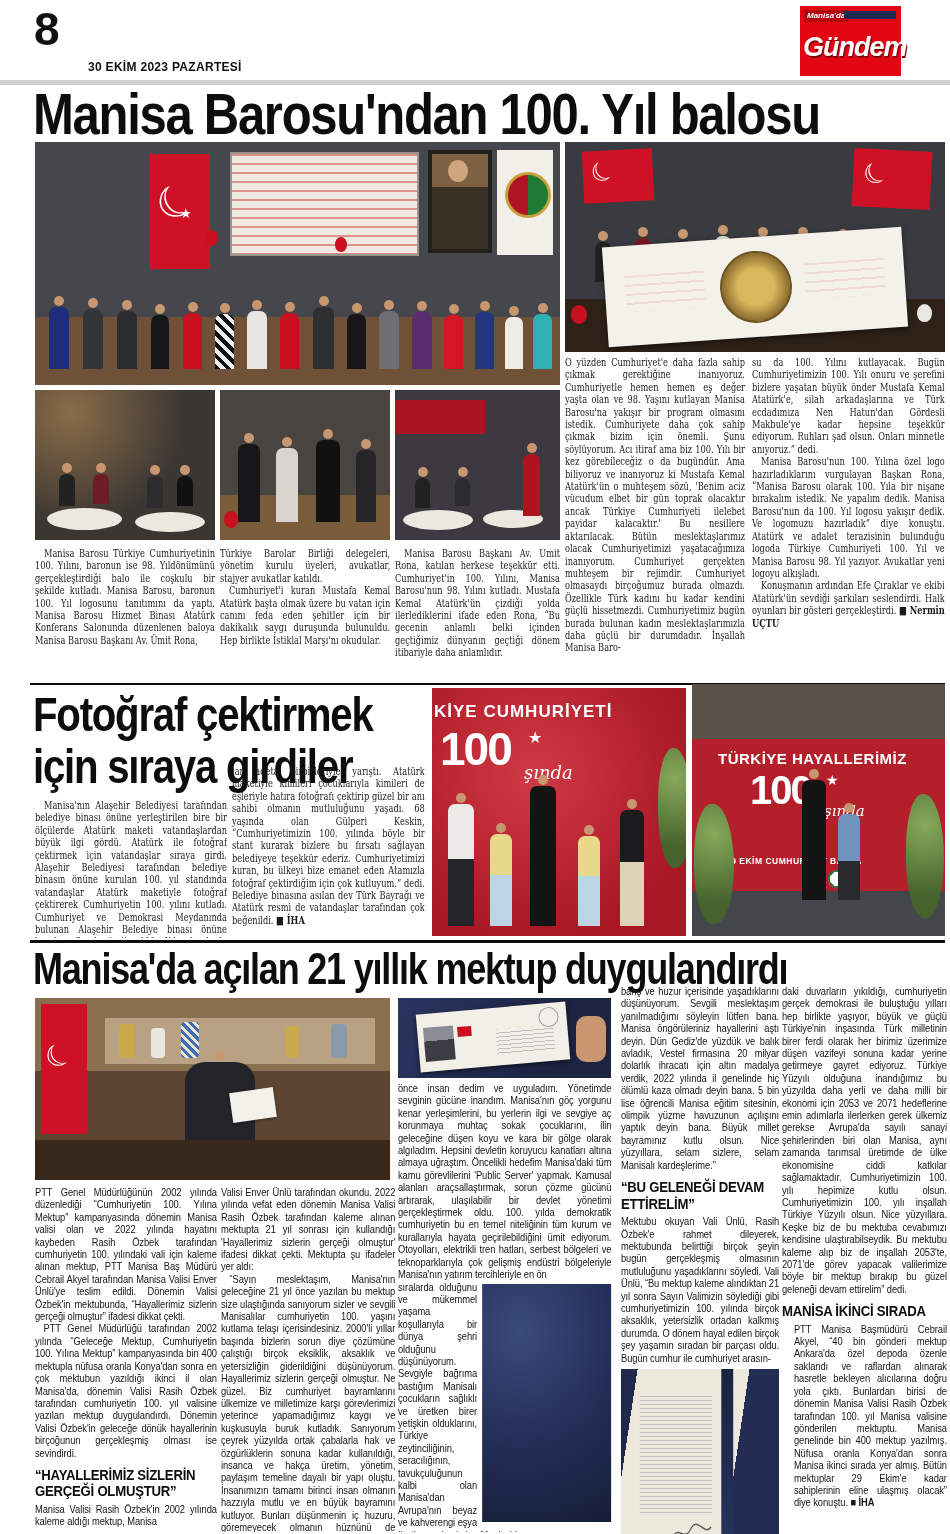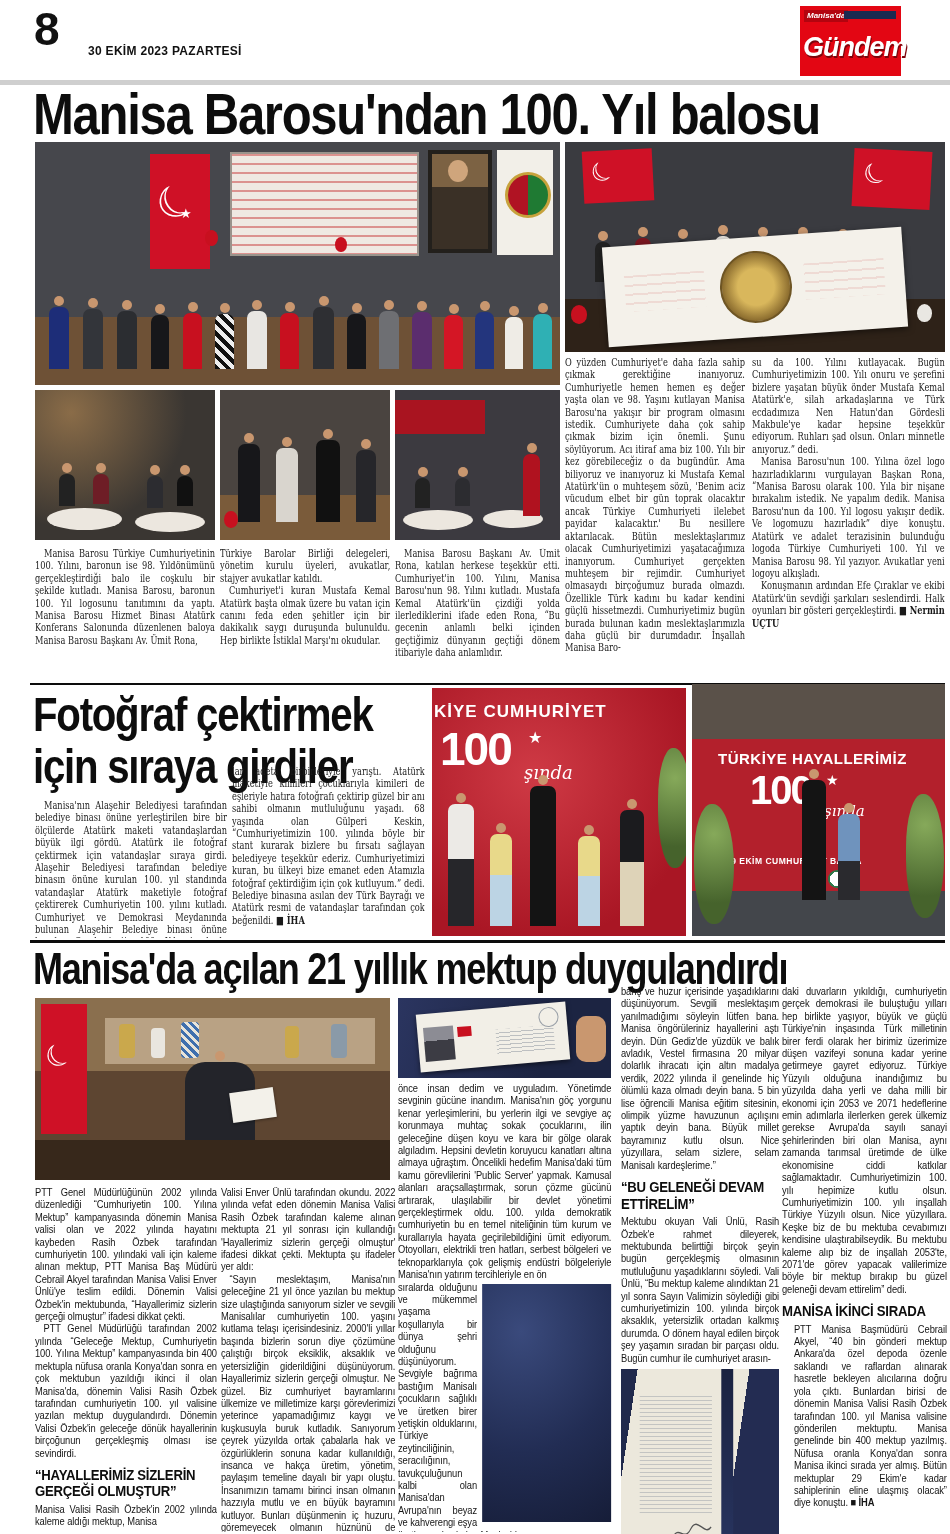--- a/index.html
+++ b/index.html
@@ -46,21 +46,21 @@
               text-shadow:1px 2px 0 #7d050c;}
   .screenlines{background:repeating-linear-gradient(to bottom,rgba(200,60,60,.5) 0 2px,transparent 2px 9px);}
   .letterlines{background:repeating-linear-gradient(to bottom,transparent 0 3px,#9aa0a8 3px 4px);}
 </style>
 </head>
 <body>
 
 <div id="page">
 
   <div class="abs" style="left:34px;top:4px;font:700 46px/50px 'Liberation Sans',sans-serif;">8</div>
-  <div class="abs" style="left:88px;top:44px;font:700 12px/14px 'Liberation Sans',sans-serif;letter-spacing:.3px;">30 EKİM 2023 PAZARTESİ</div>
+  <div class="abs" style="left:88px;top:60px;font:700 12px/14px 'Liberation Sans',sans-serif;letter-spacing:.3px;">30 EKİM 2023 PAZARTESİ</div>
   <div id="logo">
     <span class="band"></span>
     <span class="chip">Manisa'da</span>
     <span class="tiny"></span>
     <span class="word">Gündem</span>
   </div>
   <div class="grayrule" style="top:80px;"></div>
 
   <div class="hl" style="left:33px;top:86px;width:1060px;font-size:57px;line-height:56px;transform:scaleX(.86);">Manisa Barosu'ndan 100. Yıl balosu</div>
 
@@ -175,21 +175,21 @@
   </div>
   <div class="col serif cx75" style="left:35px;top:800px;width:256px;height:138px;">
     <p>Manisa'nın Alaşehir Belediyesi tarafından belediye binası önüne yerleştirilen bire bir ölçülerde Atatürk maketi vatandaşlardan büyük ilgi gördü. Atatürk ile fotoğraf çektirmek için vatandaşlar sıraya girdi. Alaşehir Belediyesi tarafından belediye binasın önüne kurulan 100. yıl standında vatandaşlar Atatürk maketiyle fotoğraf çektirerek Cumhuriyetin 100. yılını kutladı. Cumhuriyet ve Demokrasi Meydanında bulunan Alaşehir Belediye binası önüne kurulan Cumhuriyetin 100. Yılı standında bulunan Atatürk fotoğrafı ile fotoğraf çektirmek isteyen vatandaş-</p>
   </div>
   <div class="col serif cx75" style="left:232px;top:766px;width:257px;height:172px;">
     <p class="noind"><span>lar adeta birbirleriyle yarıştı. Atatürk maketiyle kimileri çocuklarıyla kimileri de eşleriyle hatıra fotoğrafı çektirip güzel bir anı sahibi olmanın mutluluğunu yaşadı. 68 yaşında olan Gülperi Keskin, “Cumhuriyetimizin 100. yılında böyle bir stant kurarak bizlere bu fırsatı sağlayan belediyeye teşekkür ederiz. Cumhuriyetimizi kuran, bu ülkeyi bize emanet eden Atamızla fotoğraf çektirdiğim için çok kutluyum.” dedi. Belediye binasına asılan dev Türk Bayrağı ve Atatürk resmi de vatandaşlar tarafından çok beğenildi.</span> <b class="byl">■ İHA</b></p>
   </div>
 
   <div class="ph" style="left:432px;top:688px;width:254px;height:248px;
        background:radial-gradient(circle at 40% 35%,#cf3a45,#a91624 75%);">
-    <span class="backdrop-txt" style="left:2px;top:14px;font-size:17px;letter-spacing:1px;">KİYE CUMHURİYET</span>
+    <span class="backdrop-txt" style="left:2px;top:14px;font-size:17px;letter-spacing:1px;">KİYE CUMHURİYETİ</span>
     <span class="backdrop-txt" style="left:8px;top:34px;font-size:46px;letter-spacing:-2px;">100</span>
     <span class="cres" style="left:96px;top:40px;font-size:16px;">★</span>
     <span class="backdrop-txt script" style="left:92px;top:74px;font-size:18px;">şında</span>
     <i class="fig" style="left:16px;bottom:10px;width:26px;height:122px;background:linear-gradient(#eceae6 0 45%,#26262a 45%);"></i>
     <i class="fig" style="left:58px;bottom:10px;width:22px;height:92px;background:linear-gradient(#e8d98a 0 45%,#bcd4e4 45%);"></i>
     <i class="fig" style="left:98px;bottom:10px;width:26px;height:140px;background:#141414;"></i>
     <i class="fig" style="left:146px;bottom:10px;width:22px;height:90px;background:linear-gradient(#e8d98a 0 45%,#bcd4e4 45%);"></i>
     <i class="fig" style="left:188px;bottom:10px;width:24px;height:116px;background:linear-gradient(#1b1b1e 0 45%,#ded3b8 45%);"></i>
     <span class="plant" style="left:226px;top:60px;width:34px;height:120px;"></span>
   </div>

